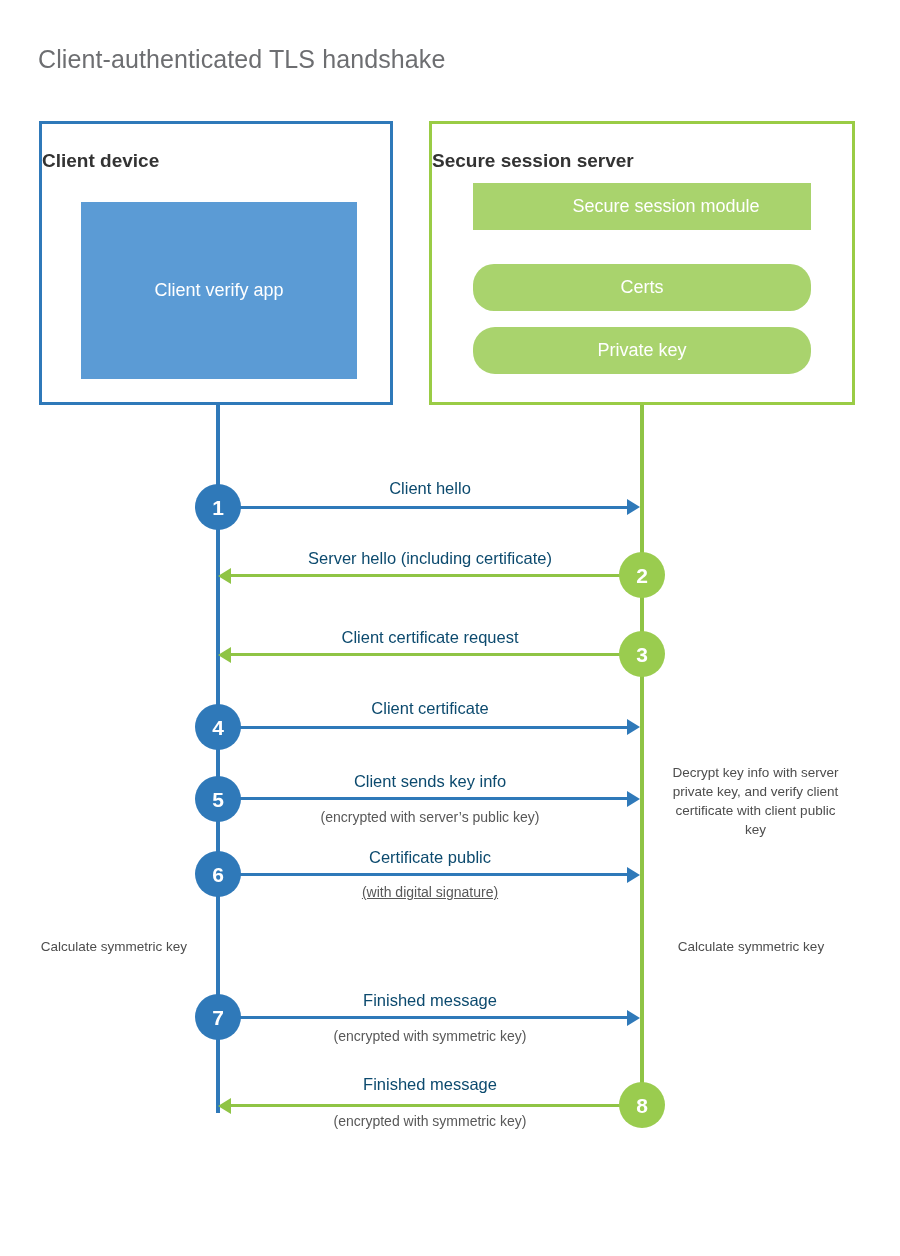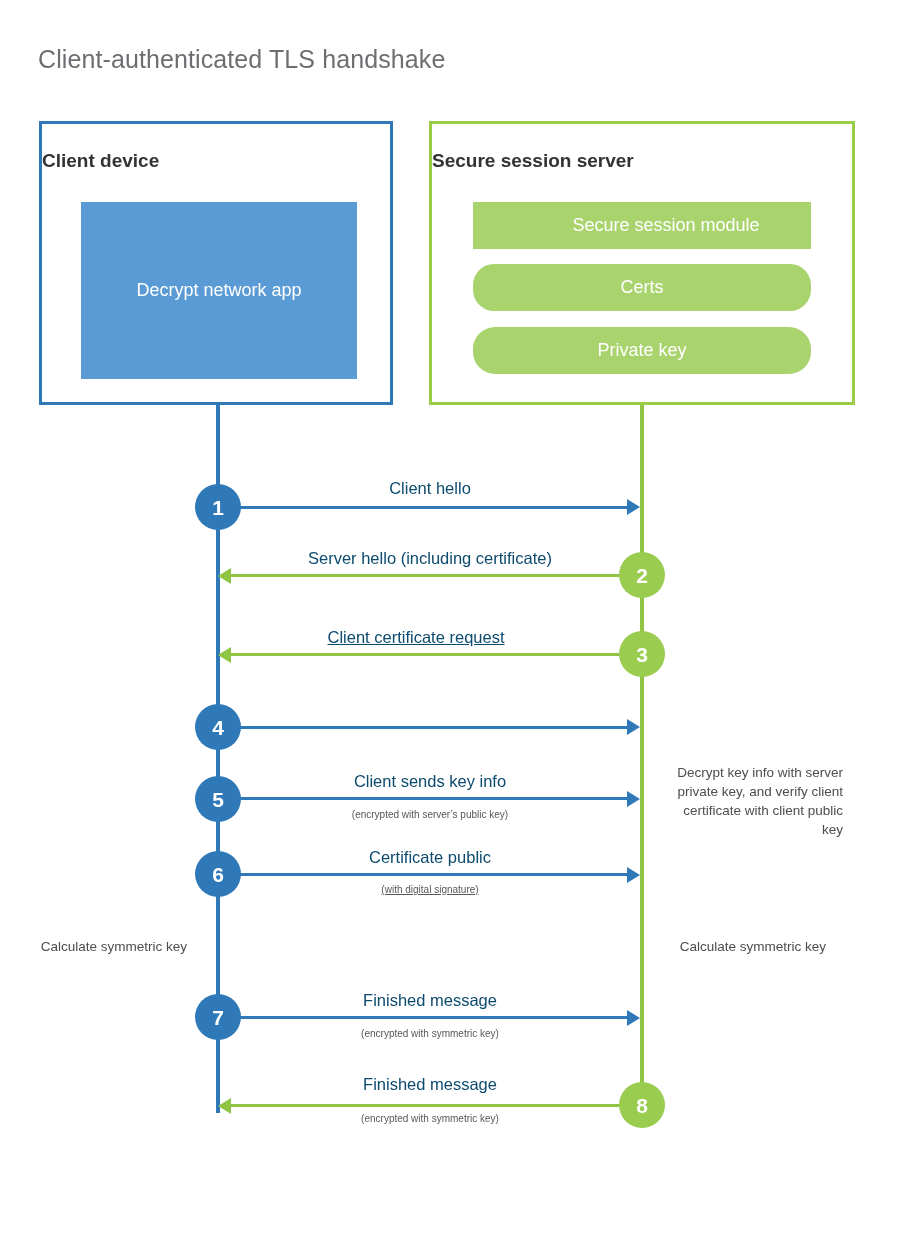--- a/index.html
+++ b/index.html
@@ -81,21 +81,21 @@
     top: 78px;
     width: 276px;
     height: 177px;
   }
   .inner-block.green {
     background: #a9d36d;
     left: 41px;
     width: 338px;
     height: 47px;
   }
-  .inner-block.green.g1 { top: 78px; padding-left: 48px; }
+  .inner-block.green.g1 { top: 59px; padding-left: 48px; }
   .inner-block.green.g2 { top: 140px; border-radius: 21px; }
   .inner-block.green.g3 { top: 203px; border-radius: 22px; }
 
   
   .lifeline {
     position: absolute;
     width: 4px;
   }
   .lifeline.client-line {
     left: 216px;
@@ -149,43 +149,43 @@
   .msg-label {
     position: absolute;
     text-align: center;
     font-size: 16.5px;
     color: #0c4a6e;
     white-space: nowrap;
   }
   .msg-sublabel {
     position: absolute;
     text-align: center;
-    font-size: 10px;
+    font-size: 14px;
     color: #585858;
     white-space: nowrap;
   }
   .side-note {
     position: absolute;
     font-size: 13.5px;
     line-height: 1.42;
     color: #4d4d4d;
   }
-  .side-note.right-note { text-align: right; }
+  .side-note.right-note { text-align: center; }
   .side-note.left-note  { text-align: right; }
 </style>
 </head>
 <body>
 
 <div id="canvas">
 
   <div class="page-title">Client-authenticated TLS handshake</div>
 
   <div class="party-box client">
     <div class="party-title">Client device</div>
-    <div class="inner-block blue">Decrypt network app</div>
+    <div class="inner-block blue">Client verify app</div>
   </div>
 
   <div class="party-box server">
     <div class="party-title">Secure session server</div>
     <div class="inner-block green g1">Secure session module</div>
     <div class="inner-block green g2">Certs</div>
     <div class="inner-block green g3">Private key</div>
   </div>
 
   <div class="lifeline client-line"></div>
@@ -194,25 +194,26 @@
   <div class="msg-label" style="left:218px; top:479px; width:424px;">Client hello</div>
   <div class="arrow-line blue" style="left:218px; top:506px; width:409px;"></div>
   <div class="arrow-head right blue" style="left:627px; top:499px;"></div>
   <div class="step-circle blue" style="left:195px; top:484px;">1</div>
 
   <div class="msg-label" style="left:218px; top:549px; width:424px;">Server hello (including certificate)</div>
   <div class="arrow-line green" style="left:231px; top:574px; width:411px;"></div>
   <div class="arrow-head left green" style="left:218px; top:568px;"></div>
   <div class="step-circle green" style="left:619px; top:552px;">2</div>
 
-  <div class="msg-label" style="left:204px; top:628px; width:424px;text-decoration:underline;">Client certificate request</div>
+  <div class="msg-label" style="left:218px; top:628px; width:424px;">Client certificate request</div>
   <div class="arrow-line green" style="left:231px; top:653px; width:411px;"></div>
   <div class="arrow-head left green" style="left:218px; top:647px;"></div>
   <div class="step-circle green" style="left:619px; top:631px;">3</div>
 
+  <div class="msg-label" style="left:218px; top:699px; width:424px;">Client certificate</div>
   <div class="arrow-line blue" style="left:218px; top:726px; width:409px;"></div>
   <div class="arrow-head right blue" style="left:627px; top:719px;"></div>
   <div class="step-circle blue" style="left:195px; top:704px;">4</div>
 
   <div class="msg-label" style="left:218px; top:772px; width:424px;">Client sends key info</div>
   <div class="arrow-line blue" style="left:218px; top:797px; width:409px;"></div>
   <div class="arrow-head right blue" style="left:627px; top:791px;"></div>
   <div class="msg-sublabel" style="left:218px; top:809px; width:424px;">(encrypted with server’s public key)</div>
   <div class="step-circle blue" style="left:195px; top:776px;">5</div>
 

